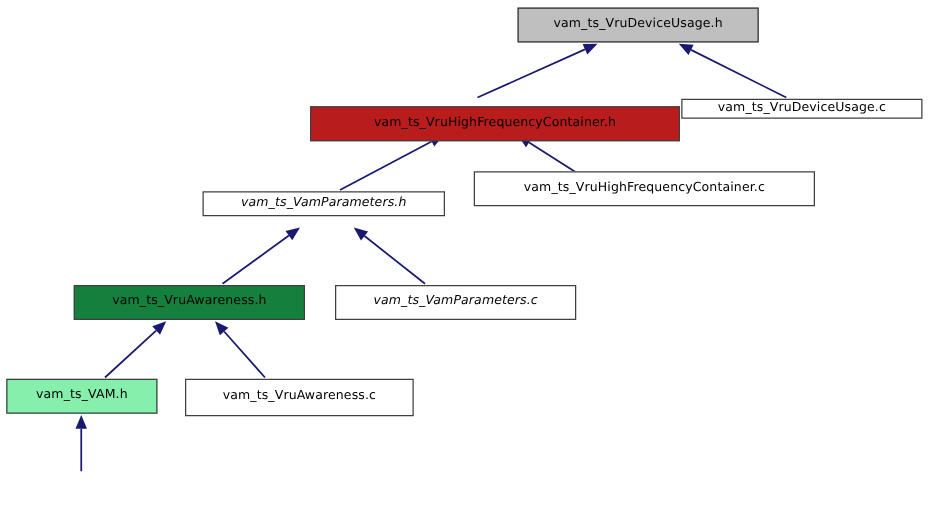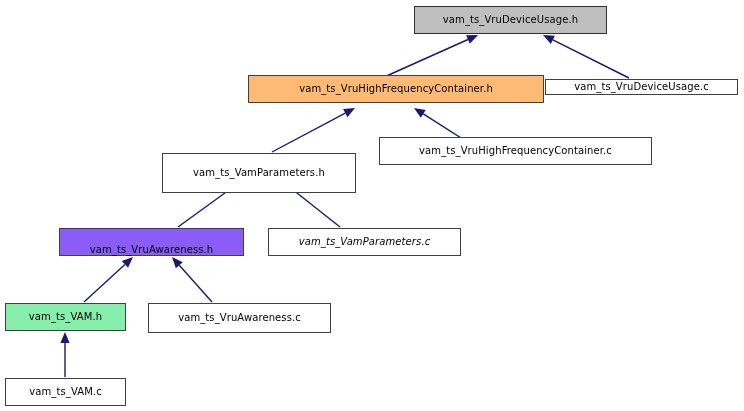--- a/index.html
+++ b/index.html
@@ -70,40 +70,37 @@
       <line x1="84" y1="302" x2="124.89817122729266" y2="264.4404549953435" stroke="#191970" stroke-width="1.4"></line>
       <polygon points="133,257 128.0096342253454,267.828492482112 121.78670822923993,261.052417508575" fill="#191970"></polygon>
       <line x1="212" y1="302" x2="179.30800222712912" y2="265.2215025055203" stroke="#191970" stroke-width="1.4"></line>
       <polygon points="172,257 182.74608509307396,262.16542884690267 175.8699193611843,268.2775761641379" fill="#191970"></polygon>
       <line x1="65" y1="377" x2="65" y2="343" stroke="#191970" stroke-width="1.4"></line>
       <polygon points="65,332 69.6,343 60.4,343" fill="#191970"></polygon>
     </svg>
 <div class="node highlight" title="vam_ts_VruDeviceUsage.h" style="left: 414px; top: 6px; width: 193px; height: 28px; border-color: rgb(48, 48, 48); background: rgb(191, 191, 191);">
       <span class="node-label">vam_ts_VruDeviceUsage.h</span>
     </div>
-    <div class="node" title="vam_ts_VruHighFrequencyContainer.h" style="left: 248px; top: 75px; width: 296px; height: 28px; border-color: rgb(64, 64, 64); background: #fdba74;">
+    <div class="node" title="vam_ts_VruHighFrequencyContainer.h" style="left: 248px; top: 85px; width: 296px; height: 28px; border-color: rgb(64, 64, 64); background: #b91c1c;">
       <span class="node-label">vam_ts_VruHighFrequencyContainer.h</span>
     </div>
     <div class="node" title="vam_ts_VruDeviceUsage.c" style="left: 545px; top: 79px; width: 193px; height: 16px; border-color: rgb(64, 64, 64); background: rgb(255, 255, 255);">
       <span class="node-label">vam_ts_VruDeviceUsage.c</span>
     </div>
-    <div class="node" title="vam_ts_VamParameters.h" style="left: 162px; top: 153px; width: 194px; height: 40px; border-color: rgb(64, 64, 64); background: rgb(255, 255, 255);">
+    <div class="node" title="vam_ts_VamParameters.h" style="left: 162px; top: 153px; width: 194px; height: 20px; border-color: rgb(64, 64, 64); background: rgb(255, 255, 255); font-style: italic;">
       <span class="node-label">vam_ts_VamParameters.h</span>
     </div>
     <div class="node" title="vam_ts_VruHighFrequencyContainer.c" style="left: 379px; top: 137px; width: 273px; height: 28px; border-color: rgb(64, 64, 64); background: rgb(255, 255, 255);">
       <span class="node-label">vam_ts_VruHighFrequencyContainer.c</span>
     </div>
-    <div class="node" title="vam_ts_VruAwareness.h" style="left: 59px; top: 228px; width: 185px; height: 28px; border-color: rgb(64, 64, 64); background: #8b5cf6; align-items: flex-end;">
+    <div class="node" title="vam_ts_VruAwareness.h" style="left: 59px; top: 228px; width: 185px; height: 28px; border-color: rgb(64, 64, 64); background: #15803d;">
       <span class="node-label">vam_ts_VruAwareness.h</span>
     </div>
     <div class="node" title="vam_ts_VamParameters.c" style="left: 268px; top: 228px; width: 193px; height: 28px; border-color: rgb(64, 64, 64); background: rgb(255, 255, 255); font-style: italic;">
       <span class="node-label">vam_ts_VamParameters.c</span>
     </div>
     <div class="node" title="vam_ts_VAM.h" style="left: 5px; top: 303px; width: 121px; height: 28px; border-color: rgb(64, 64, 64); background: #86efac;">
       <span class="node-label">vam_ts_VAM.h</span>
     </div>
     <div class="node" title="vam_ts_VruAwareness.c" style="left: 148px; top: 303px; width: 183px; height: 30px; border-color: rgb(64, 64, 64); background: rgb(255, 255, 255);">
       <span class="node-label">vam_ts_VruAwareness.c</span>
     </div>
-    <div class="node" title="vam_ts_VAM.c" style="left: 5px; top: 378px; width: 121px; height: 28px; border-color: rgb(64, 64, 64); background: rgb(255, 255, 255);">
-      <span class="node-label">vam_ts_VAM.c</span>
-    </div>
   </div>
 
 </body></html>

